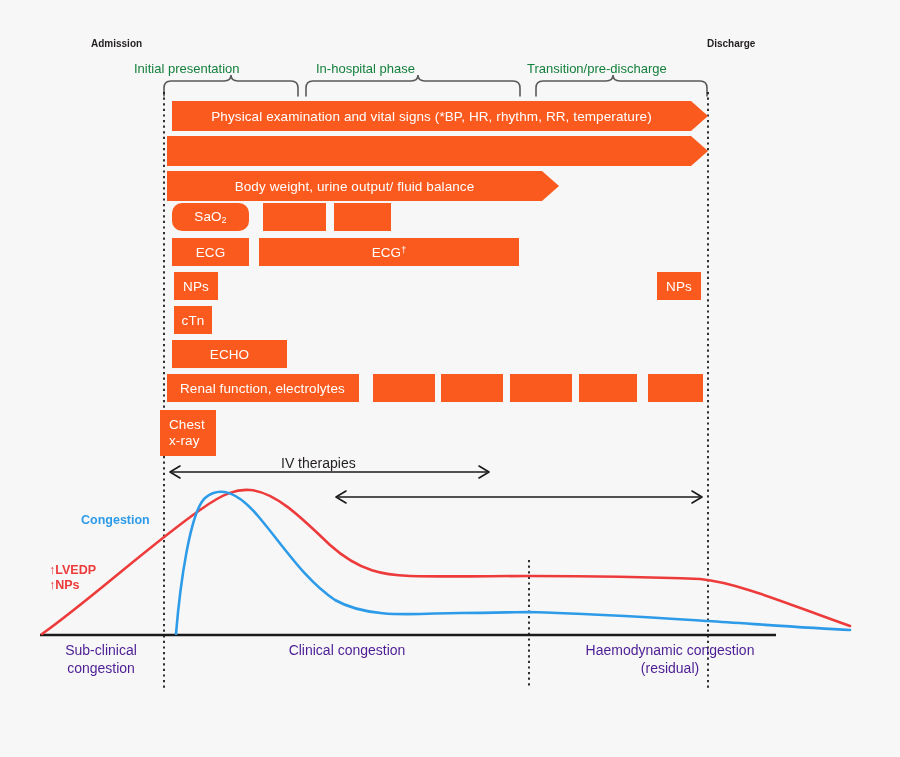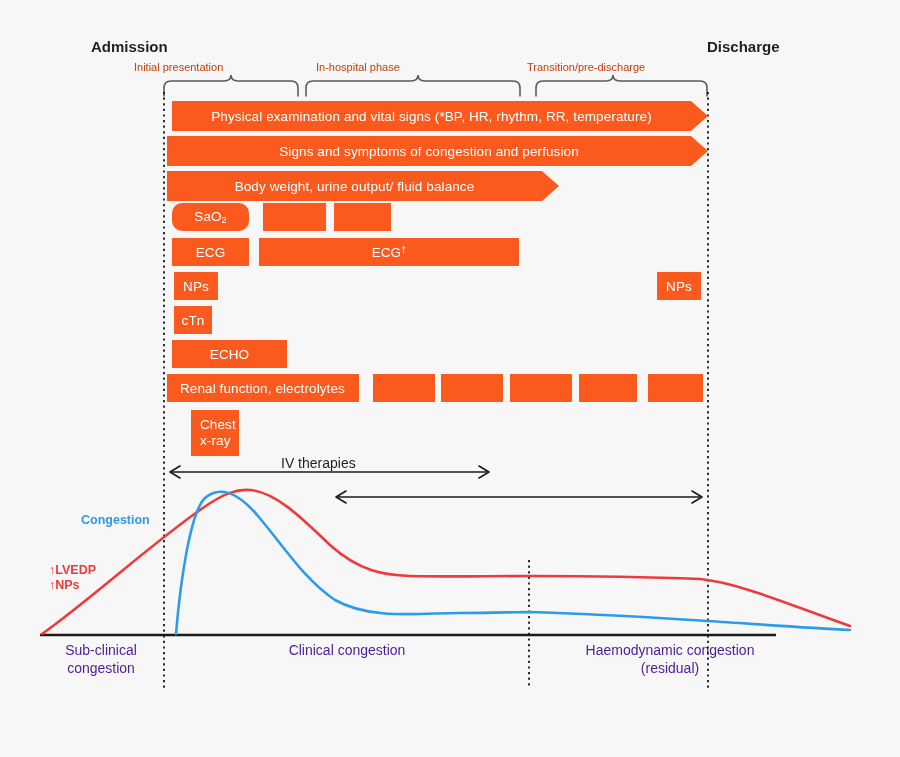--- a/index.html
+++ b/index.html
@@ -9,22 +9,22 @@
     font-family:"Liberation Sans", sans-serif;
     color:#231f20;
     overflow:hidden;
     position:relative;
   }
   #stage{position:absolute;left:0;top:0;width:900px;height:757px;}
   #svgroot{position:absolute;left:0;top:0;}
 
   
   .t{position:absolute;white-space:nowrap;}
-  .phase-label{font-size:11px;color:#c2410c;}
-  .endpoint-label{font-size:15px;font-weight:bold;color:#231f20;}
+  .phase-label{font-size:13px;color:#15803d;}
+  .endpoint-label{font-size:10px;font-weight:bold;color:#231f20;}
   .axis-label{font-size:14px;color:#4c1d95;text-align:center;line-height:1.25;}
   .curve-label{font-size:12.5px;font-weight:bold;}
   .arrow-label{font-size:14px;color:#231f20;}
 
   
   .bar{
     position:absolute;
     background:#FB5A1E;
     color:#ffffff;
     font-size:13.5px;
@@ -113,21 +113,20 @@
 
   <div class="bar arrowed" style="left:172px;top:101px;width:519px;height:30px;">
     <div class="barbody"></div>
     <div class="arrowhead"></div>
     <span class="lbl">Physical examination and vital signs (*BP, HR, rhythm, RR, temperature)</span>
   </div>
 
   <div class="bar arrowed" style="left:167px;top:136px;width:524px;height:30px;">
     <div class="barbody"></div>
     <div class="arrowhead"></div>
-    <span class="lbl">Signs and symptoms of congestion and perfusion</span>
   </div>
 
   <div class="bar arrowed" style="left:167px;top:171px;width:375px;height:30px;">
     <div class="barbody"></div>
     <div class="arrowhead"></div>
     <span class="lbl">Body weight, urine output/ fluid balance</span>
   </div>
 
   <div class="bar" style="left:172px;top:203px;width:77px;height:28px;border-radius:10px;">
     <span class="lbl"><span>SaO</span><sub>2</sub></span>
@@ -159,21 +158,21 @@
 
   <div class="bar leftlbl" style="left:167px;top:374px;width:192px;height:28px;">
     <span class="lbl">Renal function, electrolytes</span>
   </div>
   <div class="bar" style="left:373px;top:374px;width:62px;height:28px;"></div>
   <div class="bar" style="left:441px;top:374px;width:62px;height:28px;"></div>
   <div class="bar" style="left:510px;top:374px;width:62px;height:28px;"></div>
   <div class="bar" style="left:579px;top:374px;width:58px;height:28px;"></div>
   <div class="bar" style="left:648px;top:374px;width:55px;height:28px;"></div>
 
-  <div class="bar multiline" style="left:191px;top:410px;width:48px;height:46px;">
+  <div class="bar multiline" style="left:160px;top:410px;width:56px;height:46px;">
     <span class="lbl">Chest</span>
     <span class="lbl">x-ray</span>
   </div>
 
   <div class="t arrow-label" style="left:281px;top:455px;">IV therapies</div>
 
   <div class="t curve-label" style="left:81px;top:513px;color:#2E9BE8;">Congestion</div>
   <div class="t curve-label" style="left:49px;top:563px;color:#ED3B3B;">↑LVEDP</div>
   <div class="t curve-label" style="left:49px;top:578px;color:#ED3B3B;">↑NPs</div>
 

